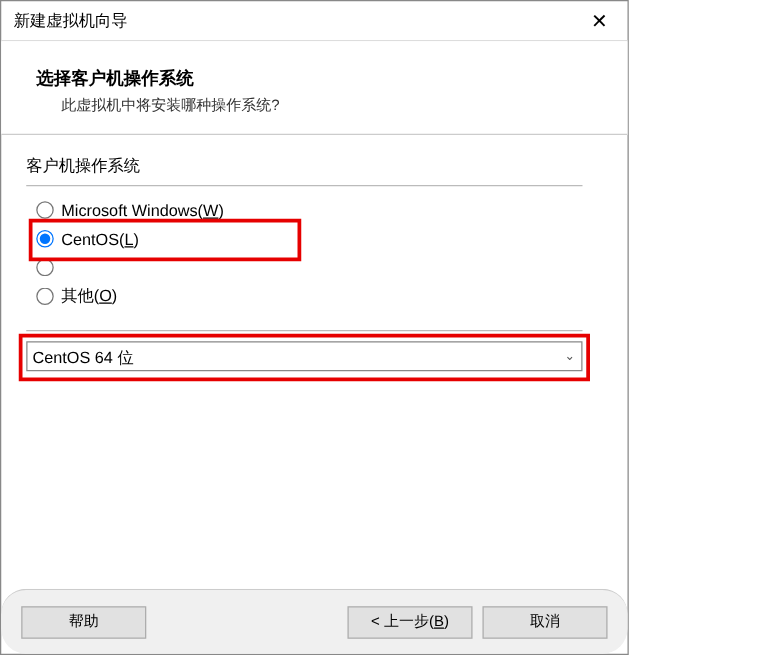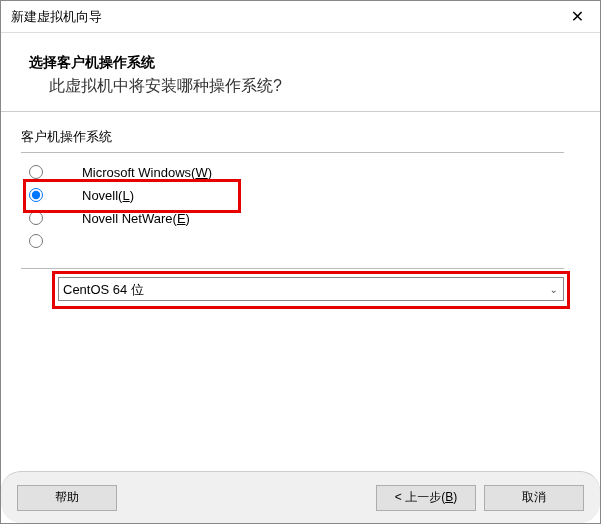--- a/index.html
+++ b/index.html
@@ -1,35 +1,35 @@
 <!DOCTYPE html>
 <html><head>
 <meta charset="utf-8">
 <style>
 * { box-sizing: border-box; margin: 0; padding: 0; }
 body { font-family: "Microsoft YaHei", "SimSun", Arial, sans-serif; font-size: 13px; background: #fff; }
-.window { width: 601px; height: 524px; border: 1px solid #888; background: #fff; position: relative; }
+.window { width: 503px; height: 524px; border: 1px solid #888; background: #fff; position: relative; }
 .titlebar { height: 32px; display: flex; align-items: center; justify-content: space-between; padding: 0 0 0 10px; border-bottom: 1px solid #ddd; }
 .titlebar-title { font-size: 13px; color: #000; }
 .close-btn { width: 45px; height: 32px; display: flex; align-items: center; justify-content: center; font-size: 16px; cursor: pointer; }
 .header-area { padding: 10px 20px 14px 28px; border-bottom: 1px solid #ccc; background: #fff; }
 .header-title { font-size: 14px; font-weight: bold; color: #000; margin-bottom: 4px; margin-top: 11px; }
-.header-subtitle { font-size: 16px; color: #333; margin-left: 20px; }
+.header-subtitle { font-size: 12px; color: #333; margin-left: 20px; }
 .content { padding: 16px 36px 10px 20px; }
 .group-label { font-size: 13px; color: #000; margin-bottom: 6px; }
 .separator { border: none; border-top: 1px solid #bbb; margin: 0 0 8px 0; }
 .radio-list { padding-left: 8px; position: relative; }
-.radio-item { display: flex; align-items: center; height: 22px; margin-bottom: 1px; gap: 33px; }
+.radio-item { display: flex; align-items: center; height: 22px; margin-bottom: 1px; }
 .radio-item input[type="radio"] { width: 14px; height: 14px; margin-right: 6px; cursor: pointer; }
 .radio-item label { font-size: 13px; cursor: pointer; }
 .radio-item label u { text-decoration: underline; }
 .highlight-box { position: absolute; border: 3px solid #e60000; pointer-events: none; }
 .highlight-radio { left: 2px; top: 18px; width: 218px; height: 34px; }
 .version-section { margin-top: 16px; }
-.select-wrapper { position: relative; margin-top: 8px; margin-left: 37px; }
+.select-wrapper { position: relative; margin-top: 8px; }
 .version-select { width: 100%; height: 24px; font-size: 13px; border: 1px solid #888; background: #fff; padding: 2px 4px; cursor: pointer; appearance: none; -webkit-appearance: none; }
 .select-chevron { position: absolute; right: 6px; top: 50%; transform: translateY(-50%); pointer-events: none; font-size: 10px; color: #555; }
 .highlight-select { left: -6px; top: -6px; right: -6px; height: 38px; }
 .footer { position: absolute; bottom: 0; left: 0; right: 0; height: 52px; border-top: 1px solid #ccc; background: #f0f0f0; display: flex; align-items: center; padding: 0 16px; border-radius: 20px; }
 .footer-left { }
 .footer-right { margin-left: auto; display: flex; gap: 8px; }
 .btn { min-width: 100px; height: 26px; background: #e1e1e1; border: 1px solid #adadad; font-size: 12px; cursor: pointer; font-family: inherit; padding: 0 12px; }
 .btn-primary { border: 2px solid #0078d7; background: #e1e1e1; }
 .btn u { text-decoration: underline; }
 </style>
@@ -58,33 +58,33 @@
     <div class="radio-list">
       <div class="highlight-box highlight-radio"></div>
 
       <div class="radio-item">
         <input type="radio" name="os" style="">
         <label><span>Microsoft Windows(</span><u>W</u><span>)</span></label>
       </div>
 
       <div class="radio-item">
         <input type="radio" name="os" checked="" style="">
-        <label><span>Novell(</span><u>L</u><span>)</span></label>
+        <label><span>CentOS(</span><u>L</u><span>)</span></label>
       </div>
 
-      <div class="radio-item">
-        <input type="radio" name="os" style="">
-        <label><span>Novell NetWare(</span><u>E</u><span>)</span></label>
-      </div>
 
 
       <div class="radio-item">
         <input type="radio" name="os" style="">
       </div>
 
+      <div class="radio-item">
+        <input type="radio" name="os" style="">
+        <label><span>其他(</span><u>O</u><span>)</span></label>
+      </div>
     </div>
 
     <div class="version-section">
       <hr class="separator">
       <div class="select-wrapper">
         <div class="highlight-box highlight-select"></div>
         <select class="version-select">
           <option>CentOS 64 位</option>
         </select>
         <span class="select-chevron">⌄</span>

